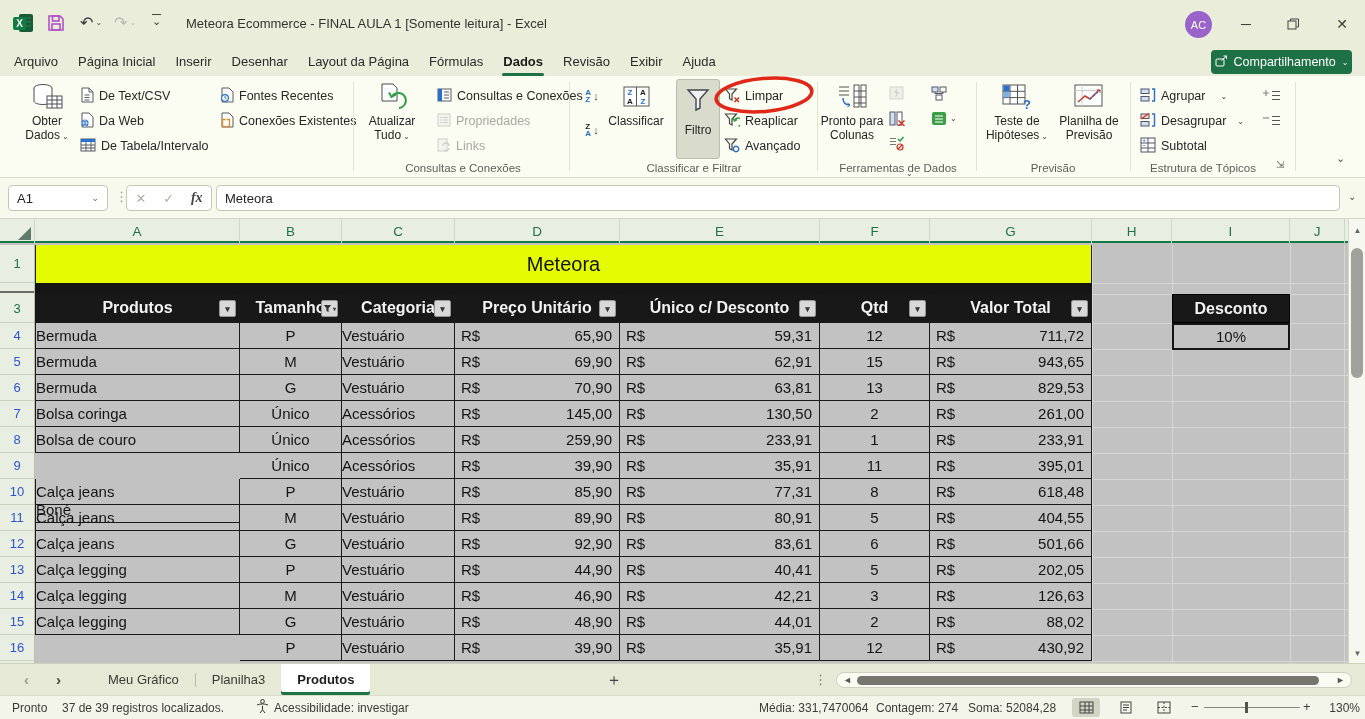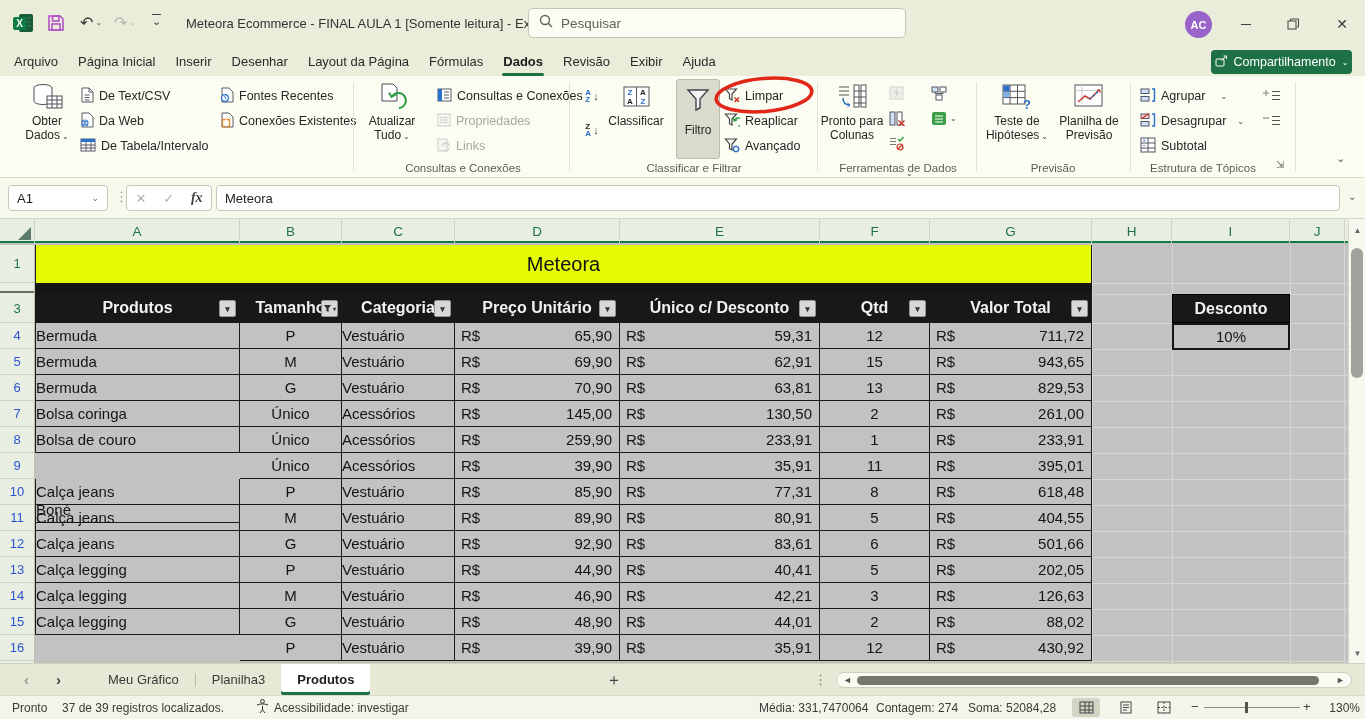--- a/index.html
+++ b/index.html
@@ -4,21 +4,21 @@
 <style>
 *{box-sizing:border-box;margin:0;padding:0}
 html,body{width:1365px;height:719px}
 body{font-family:"Liberation Sans",sans-serif;position:relative;background:#e9edd9;overflow:hidden;color:#222}
 .abs{position:absolute}
 
 #titlebar{position:absolute;left:0;top:0;width:1365px;height:47px;background:#e9edd9}
 #apptitle{position:absolute;left:186px;top:16px;font-size:13px;color:#333;white-space:nowrap}
 #searchbox{position:absolute;left:528px;top:8px;width:378px;height:30px;background:#fbfcf4;border:1px solid #c2c7b2;border-radius:5px;display:flex;align-items:center;padding:0 10px;gap:8px}
 #searchtext{font-size:13.5px;color:#5f6359}
-#avatar{position:absolute;left:1185px;top:11px;width:27px;height:27px;border-radius:50%;background:#9a63c9;color:#fff;font-size:11px;font-weight:bold;display:flex;align-items:center;justify-content:center}
+#avatar{position:absolute;left:1185px;top:11px;width:27px;height:27px;border-radius:50%;background:#9a63c9;color:#fff;font-size:11px;font-weight:normal;display:flex;align-items:center;justify-content:center}
 .winbtn{position:absolute;top:12px;width:30px;height:24px;display:flex;align-items:center;justify-content:center;color:#3a3a3a;font-size:14px}
 .qat{position:absolute;top:13px;display:flex;align-items:center;color:#3b3b3b;font-size:16px}
 .qchev{font-size:8px;color:#555;margin-left:2px}
 .dim{color:#b9b9b0}
 
 #tabrow{position:absolute;left:0;top:47px;width:1365px;height:29px;background:#e9edd9}
 #tabrow-tabs{position:absolute;left:4px;top:0;height:29px;display:flex}
 .rtab{padding:0 10px;height:29px;display:flex;align-items:center;font-size:13px;color:#2b2b2b;position:relative;white-space:nowrap}
 .rtab.active{font-weight:700;color:#1c1c1c}
 .rtab.active::after{content:"";position:absolute;left:9px;right:9px;bottom:0;height:3px;background:#1e7145;border-radius:2px}
@@ -112,27 +112,20 @@
     <svg width="20" height="20" viewBox="0 0 20 20">
         <path d="M3 3h11l3 3v11H3z" fill="none" stroke="#b44fc8" stroke-width="1.6"></path>
         <rect x="6.5" y="3" width="6.5" height="5" fill="none" stroke="#b44fc8" stroke-width="1.6"></rect>
         <rect x="6" y="11" width="8" height="6" fill="none" stroke="#b44fc8" stroke-width="1.6"></rect>
       </svg>
   </span>
   <span class="qat" style="left:80px">↶<span class="qchev">⌄</span></span>
   <span class="qat dim" style="left:114px">↷<span class="qchev dim">⌄</span></span>
   <span class="qat" style="left:152px;top:14px;font-size:11px;border-top:1.5px solid #444">⌄</span>
   <div id="apptitle">Meteora Ecommerce - FINAL AULA 1  [Somente leitura] - Excel</div>
-  <div id="searchbox">
-    <span><svg width="14" height="14" viewBox="0 0 14 14">
-          <circle cx="6" cy="6" r="4.5" fill="none" stroke="#5f635a" stroke-width="1.4"></circle>
-          <line x1="9.5" y1="9.5" x2="13" y2="13" stroke="#5f635a" stroke-width="1.4"></line>
-        </svg></span>
-    <span id="searchtext">Pesquisar</span>
-  </div>
   <div id="avatar">AC</div>
   <div class="winbtn" style="left:1231px">─</div>
   <div class="winbtn" style="left:1278px">
       <svg width="12" height="12" viewBox="0 0 12 12">
         <rect x="1" y="3" width="8" height="8" fill="none" stroke="#444"></rect>
         <path d="M3.5 3V1h8v8H9.5" fill="none" stroke="#444"></path>
       </svg>
     </div>
   <div class="winbtn" style="left:1327px">✕</div>
 </div>

